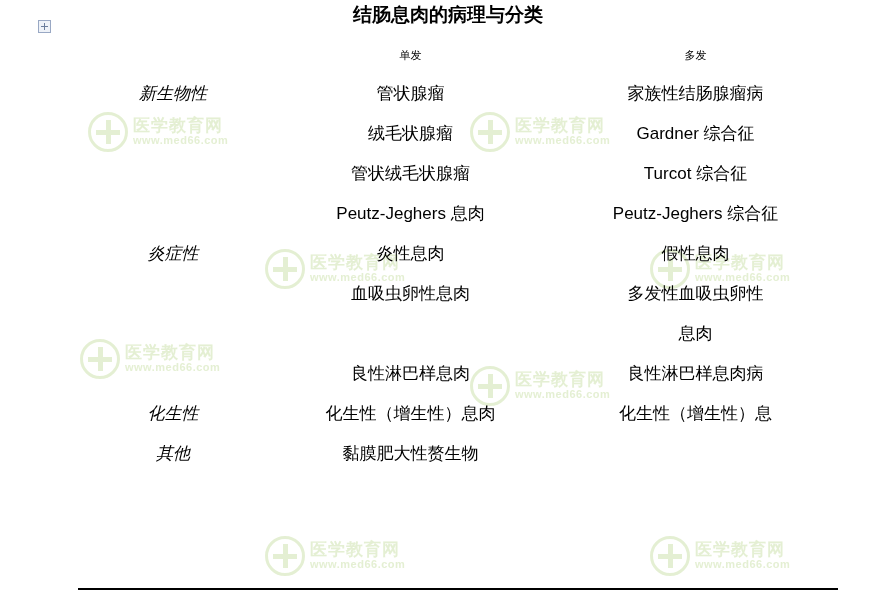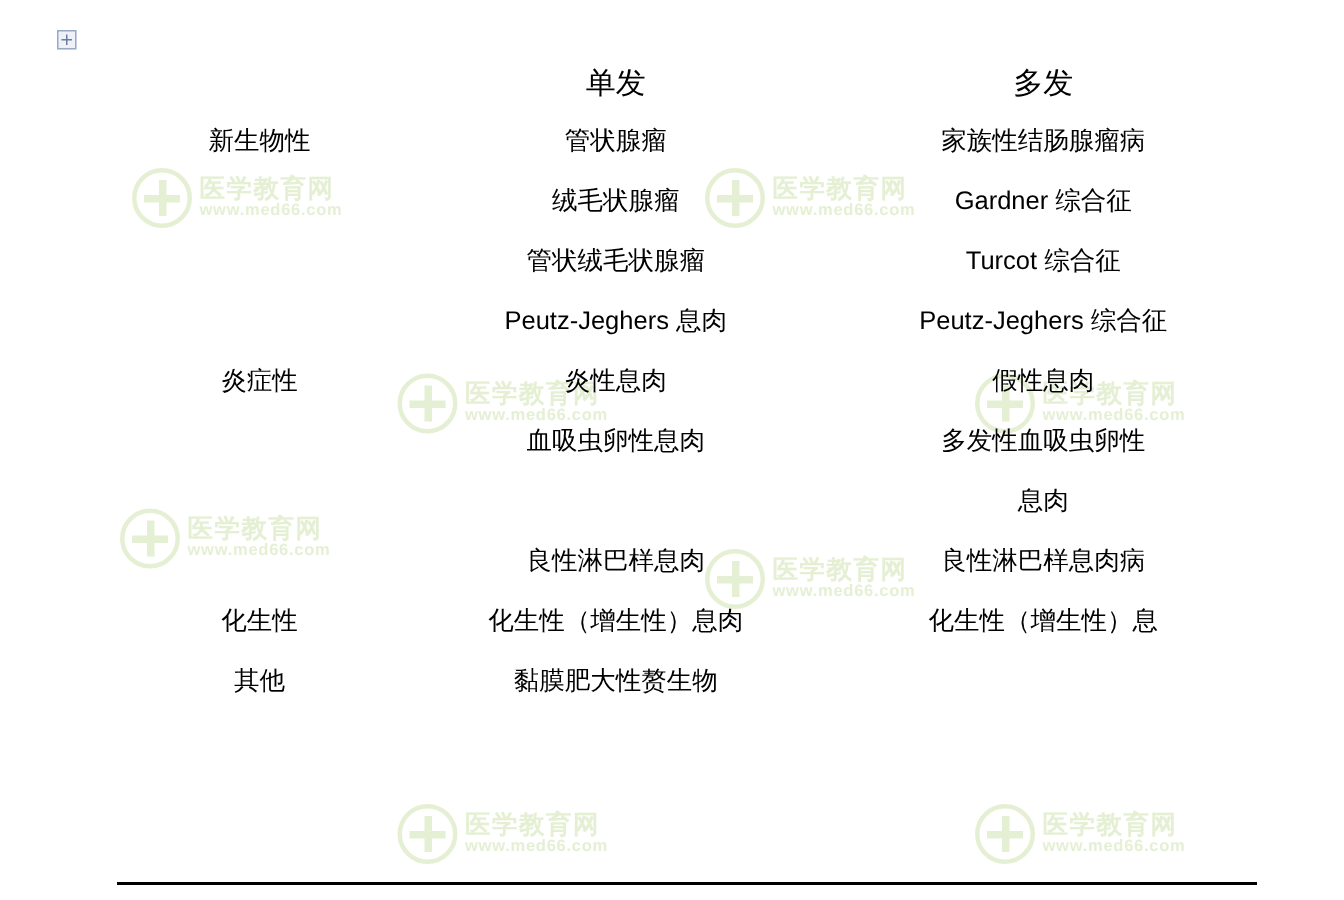--- a/index.html
+++ b/index.html
@@ -135,28 +135,29 @@
     text-align: center;
     border: none;
   }
   .col-cat { width: 190px; }
   .col-single { width: 285px; }
   .col-multi { width: 285px; }
   .rule-bot td { border-bottom: 2px solid #000; }
 
   .hdr td {
     height: 38px;
-    font-size: 20px;
+    font-size: 11px;
   }
   .body-row td {
     height: 40px;
     line-height: 1.35;
   }
   .cell-cat {
     text-align: center;
+    font-style: italic;
   }
   .cell-left-pad {
     text-align: center;
   }
   .nowrap-lat {
     font-family: Liberation Sans, sans-serif;
   }
   .bottom-rule {
     position: absolute;
     left: 78px;
@@ -224,20 +225,21 @@
       <span class="wm-top">医学教育网</span>
       <span class="wm-bot">www.med66.com</span>
     </div>
   </div>
 </div>
 
 <div class="page">
 
   <div class="handle"></div>
 
+  <div class="doc-title">结肠息肉的病理与分类</div>
 
   <table class="poly">
     <colgroup>
       <col class="col-cat">
       <col class="col-single">
       <col class="col-multi">
     </colgroup>
     <tbody>
       <tr class="hdr rule-bot">
         <td></td>

